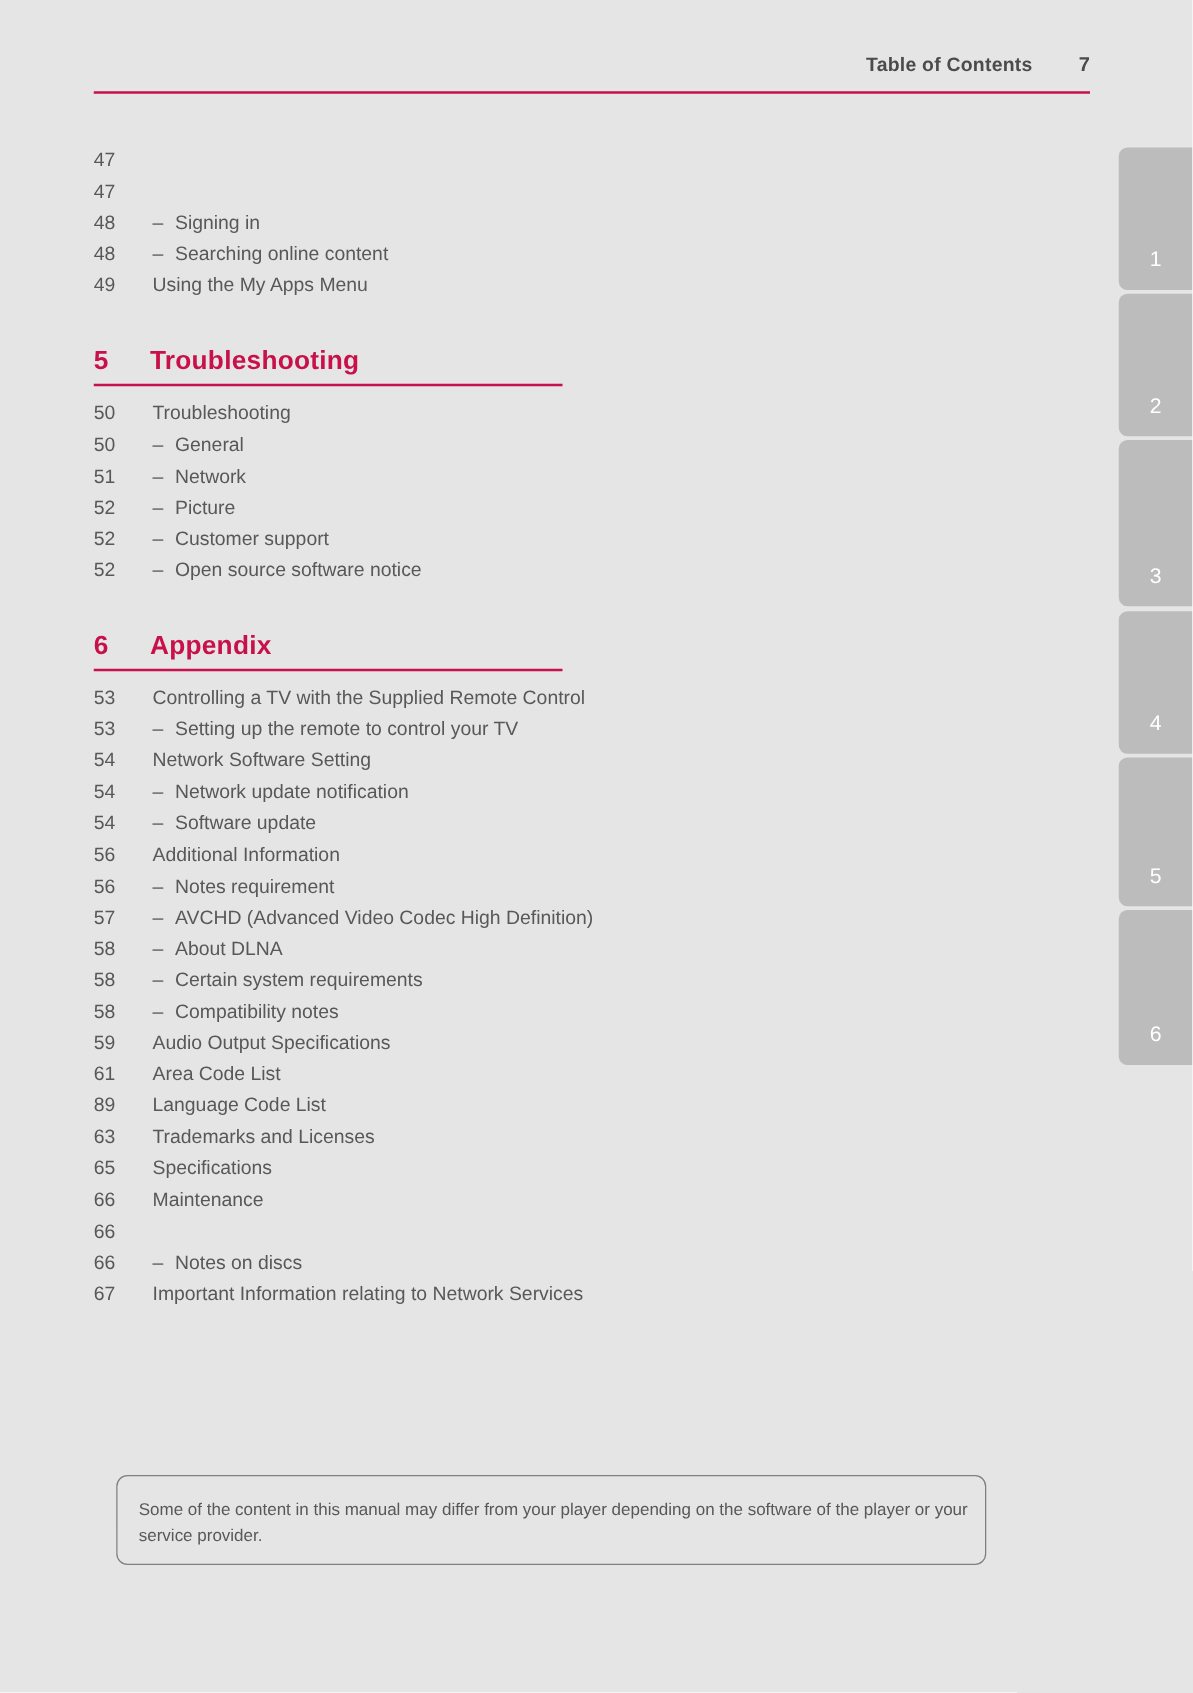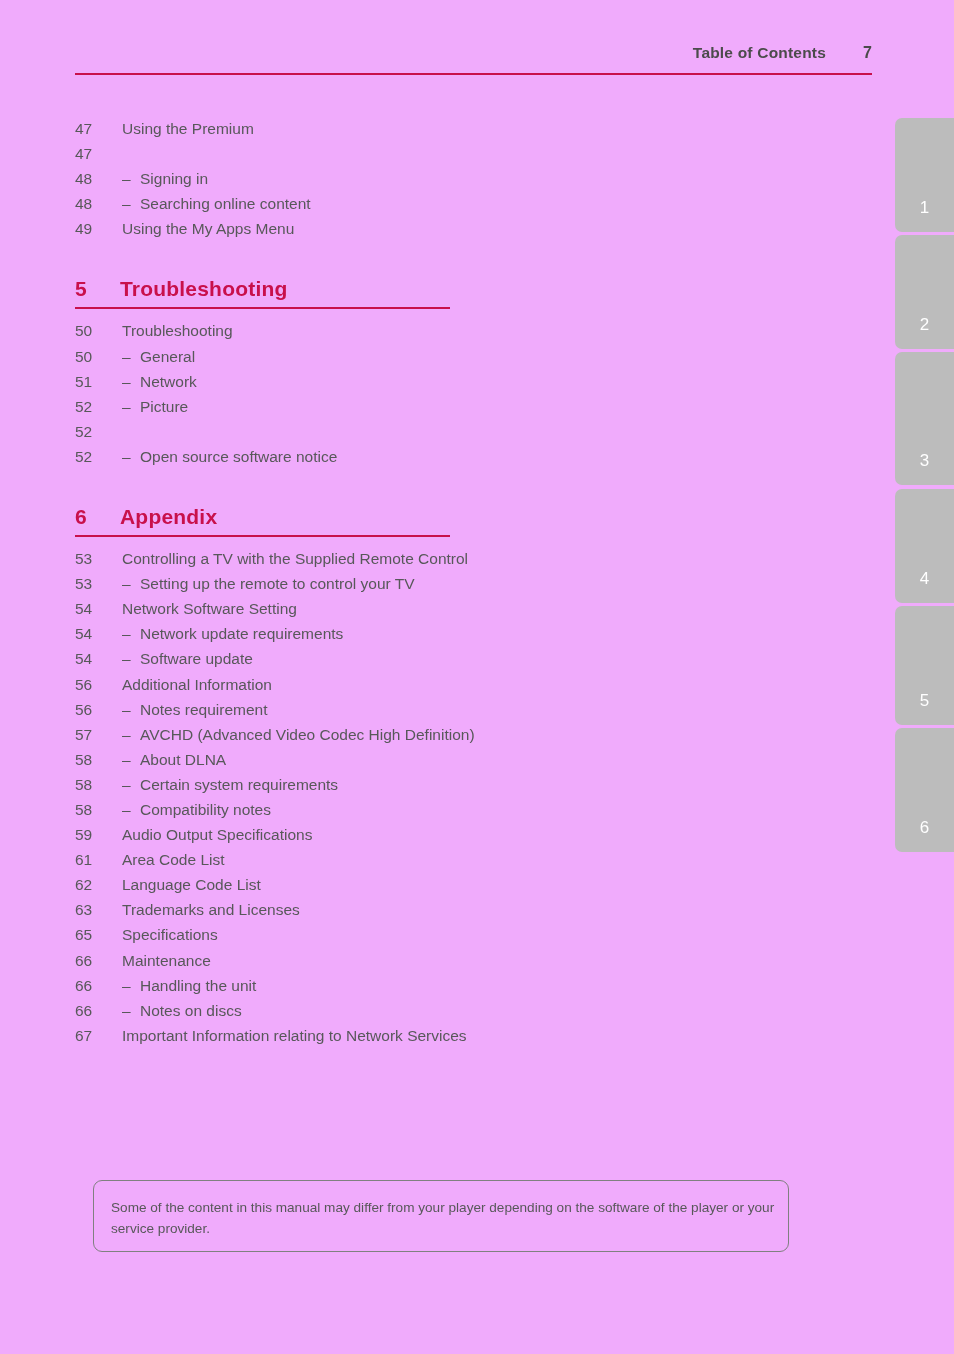--- a/index.html
+++ b/index.html
@@ -9,21 +9,21 @@
   }
   body {
     font-family: "Liberation Sans", sans-serif;
     -webkit-font-smoothing: antialiased;
   }
 
   .page {
     position: relative;
     width: 954px;
     height: 1354px;
-    background: #f0abfc;
+    background: #e5e5e5;
     overflow: hidden;
   }
 
   
   .header {
     position: absolute;
     left: 75px;
     top: 44px;
     width: 797px;
     height: 34px;
@@ -164,21 +164,20 @@
 
   <div class="header">
     <span class="header-title">Table of Contents</span>
     <span class="header-pagenum">7</span>
   </div>
   <div class="header-rule"></div>
 
   <div class="toc" id="toc-root">
       <div class="toc-entry">
         <span class="num">47</span>
-        <span class="label">Using the Premium</span>
       </div>
       <div class="toc-entry">
         <span class="num">47</span>
       </div>
       <div class="toc-entry sub">
         <span class="num">48</span>
         <span class="label"><span class="dash">–</span><span>Signing in</span></span>
       </div>
       <div class="toc-entry sub">
         <span class="num">48</span>
@@ -206,20 +205,21 @@
       <div class="toc-entry sub">
         <span class="num">51</span>
         <span class="label"><span class="dash">–</span><span>Network</span></span>
       </div>
       <div class="toc-entry sub">
         <span class="num">52</span>
         <span class="label"><span class="dash">–</span><span>Picture</span></span>
       </div>
       <div class="toc-entry sub">
         <span class="num">52</span>
+        <span class="label"><span class="dash">–</span><span>Customer support</span></span>
       </div>
       <div class="toc-entry sub">
         <span class="num">52</span>
         <span class="label"><span class="dash">–</span><span>Open source software notice</span></span>
       </div>
       <div class="section-head">
         <div class="section-head-row">
           <span class="sec-num">6</span>
           <span class="sec-title">Appendix</span>
         </div>
@@ -232,21 +232,21 @@
       <div class="toc-entry sub">
         <span class="num">53</span>
         <span class="label"><span class="dash">–</span><span>Setting up the remote to control your TV</span></span>
       </div>
       <div class="toc-entry">
         <span class="num">54</span>
         <span class="label">Network Software Setting</span>
       </div>
       <div class="toc-entry sub">
         <span class="num">54</span>
-        <span class="label"><span class="dash">–</span><span>Network update requirements</span></span>
+        <span class="label"><span class="dash">–</span><span>Network update notification</span></span>
       </div>
       <div class="toc-entry sub">
         <span class="num">54</span>
         <span class="label"><span class="dash">–</span><span>Software update</span></span>
       </div>
       <div class="toc-entry">
         <span class="num">56</span>
         <span class="label">Additional Information</span>
       </div>
       <div class="toc-entry sub">
@@ -271,38 +271,37 @@
       </div>
       <div class="toc-entry">
         <span class="num">59</span>
         <span class="label">Audio Output Specifications</span>
       </div>
       <div class="toc-entry">
         <span class="num">61</span>
         <span class="label">Area Code List</span>
       </div>
       <div class="toc-entry">
-        <span class="num">62</span>
+        <span class="num">89</span>
         <span class="label">Language Code List</span>
       </div>
       <div class="toc-entry">
         <span class="num">63</span>
         <span class="label">Trademarks and Licenses</span>
       </div>
       <div class="toc-entry">
         <span class="num">65</span>
         <span class="label">Specifications</span>
       </div>
       <div class="toc-entry">
         <span class="num">66</span>
         <span class="label">Maintenance</span>
       </div>
       <div class="toc-entry sub">
         <span class="num">66</span>
-        <span class="label"><span class="dash">–</span><span>Handling the unit</span></span>
       </div>
       <div class="toc-entry sub">
         <span class="num">66</span>
         <span class="label"><span class="dash">–</span><span>Notes on discs</span></span>
       </div>
       <div class="toc-entry">
         <span class="num">67</span>
         <span class="label">Important Information relating to Network Services</span>
       </div>
     </div>

